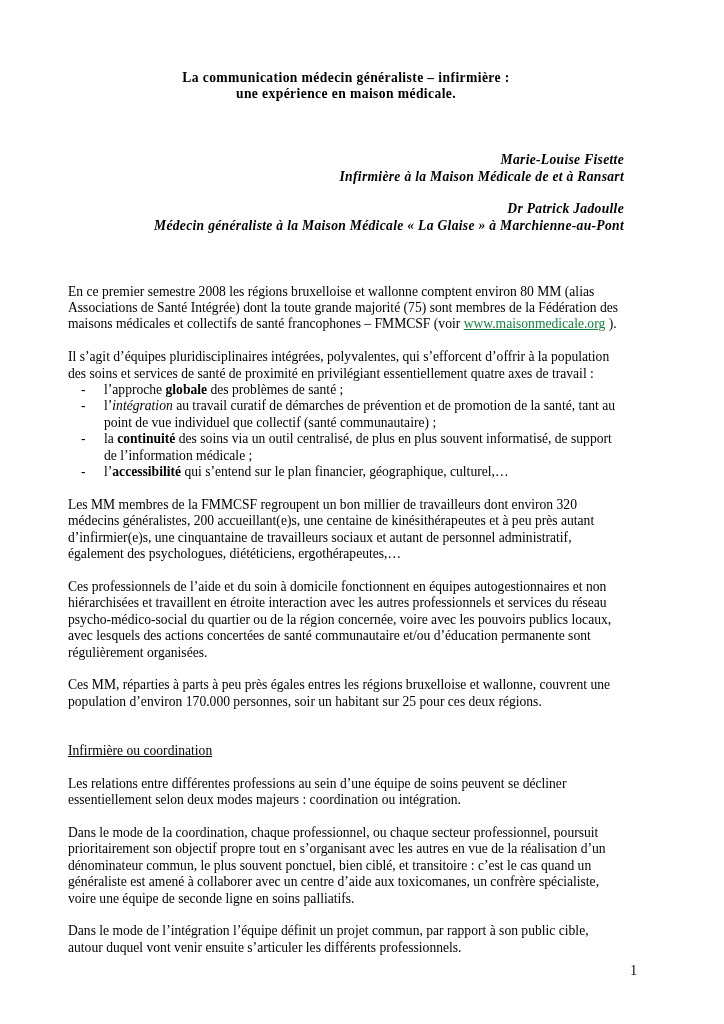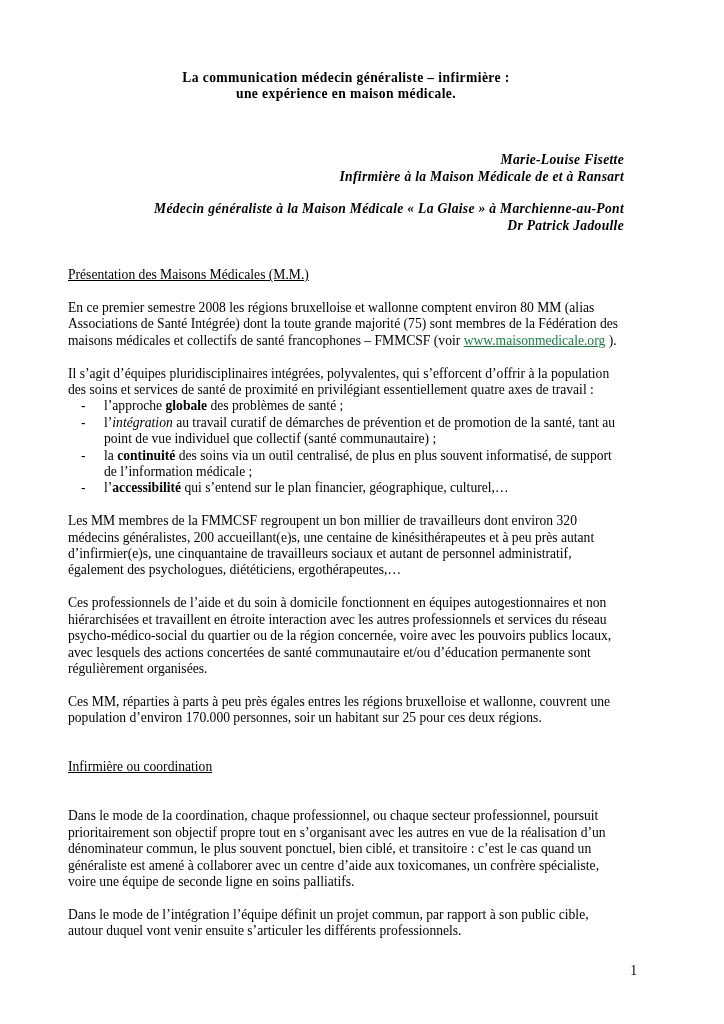--- a/index.html
+++ b/index.html
@@ -24,26 +24,25 @@
 <div class="page">
   <p class="title">La communication médecin généraliste – infirmière :</p>
   <p class="title">une expérience en maison médicale.</p>
 
   <div class="gap-lg"></div>
   <div class="gap"></div>
 
   <p class="author">Marie-Louise Fisette</p>
   <p class="author">Infirmière à la Maison Médicale de et à Ransart</p>
   <div class="gap"></div>
+  <p class="author">Dr Patrick Jadoulle</p>
   <p class="author">Médecin généraliste à la Maison Médicale « La Glaise » à Marchienne-au-Pont</p>
-  <p class="author">Dr Patrick Jadoulle</p>
 
   <div class="gap-lg"></div>
 
-  <p class="heading">Présentation des Maisons Médicales (M.M.)</p>
   <div class="gap"></div>
 
   <p><span>En ce premier semestre 2008 les régions bruxelloise et wallonne comptent environ 80 MM (alias Associations de Santé Intégrée) dont la toute grande majorité (75) sont membres de la Fédération des maisons médicales et collectifs de santé francophones – FMMCSF (voir </span><a class="link">www.maisonmedicale.org</a><span> ).</span></p>
   <div class="gap"></div>
 
   <p>Il s’agit d’équipes pluridisciplinaires intégrées, polyvalentes, qui s’efforcent d’offrir à la population des soins et services de santé de proximité en privilégiant essentiellement quatre axes de travail :</p>
   <ul class="axes">
     <li><span class="dash">-</span><span>l’approche </span><b>globale</b><span> des problèmes de santé ;</span></li>
     <li><span class="dash">-</span><span>l’</span><i>intégration</i><span> au travail curatif de démarches de prévention et de promotion de la santé, tant au point de vue individuel que collectif (santé communautaire) ;</span></li>
     <li><span class="dash">-</span><span>la </span><b>continuité</b><span> des soins via un outil centralisé, de plus en plus souvent informatisé, de support de l’information médicale ;</span></li>
@@ -54,19 +53,20 @@
   <p>Les MM membres de la FMMCSF regroupent un bon millier de travailleurs dont environ 320 médecins généralistes,  200 accueillant(e)s, une centaine de kinésithérapeutes et à peu près autant d’infirmier(e)s, une cinquantaine de travailleurs sociaux et autant de personnel administratif, également des psychologues, diététiciens, ergothérapeutes,…</p>
   <div class="gap"></div>
   <p>Ces professionnels de l’aide et du soin à domicile fonctionnent en équipes autogestionnaires et non hiérarchisées et travaillent en étroite interaction avec les autres professionnels et services du réseau psycho-médico-social du quartier ou de la région concernée, voire avec les pouvoirs publics locaux, avec lesquels des actions concertées de santé communautaire et/ou d’éducation permanente sont régulièrement organisées.</p>
   <div class="gap"></div>
   <p>Ces MM, réparties à parts à peu près égales entres les régions bruxelloise et wallonne, couvrent une population d’environ 170.000 personnes, soir un habitant sur 25 pour ces deux régions.</p>
   <div class="gap"></div>
   <div class="gap"></div>
 
   <p class="heading">Infirmière ou coordination</p>
   <div class="gap"></div>
+  <p>Les relations entre différentes professions au sein d’une équipe de soins peuvent se décliner essentiellement selon deux modes majeurs : coordination ou intégration.</p>
   <div class="gap"></div>
   <p>Dans le mode de la coordination, chaque professionnel, ou chaque secteur professionnel, poursuit prioritairement son objectif propre tout en s’organisant avec les autres en vue de la réalisation d’un dénominateur commun, le plus souvent ponctuel, bien ciblé, et transitoire : c’est le cas quand un généraliste est amené à collaborer avec un centre d’aide aux toxicomanes, un confrère spécialiste, voire une équipe de seconde ligne en soins palliatifs.</p>
   <div class="gap"></div>
   <p>Dans le mode de l’intégration l’équipe définit un projet commun, par rapport à son public cible, autour duquel vont venir ensuite s’articuler les différents professionnels.</p>
 </div>
 
 <div class="pagenum">1</div>
 
 </body></html>

